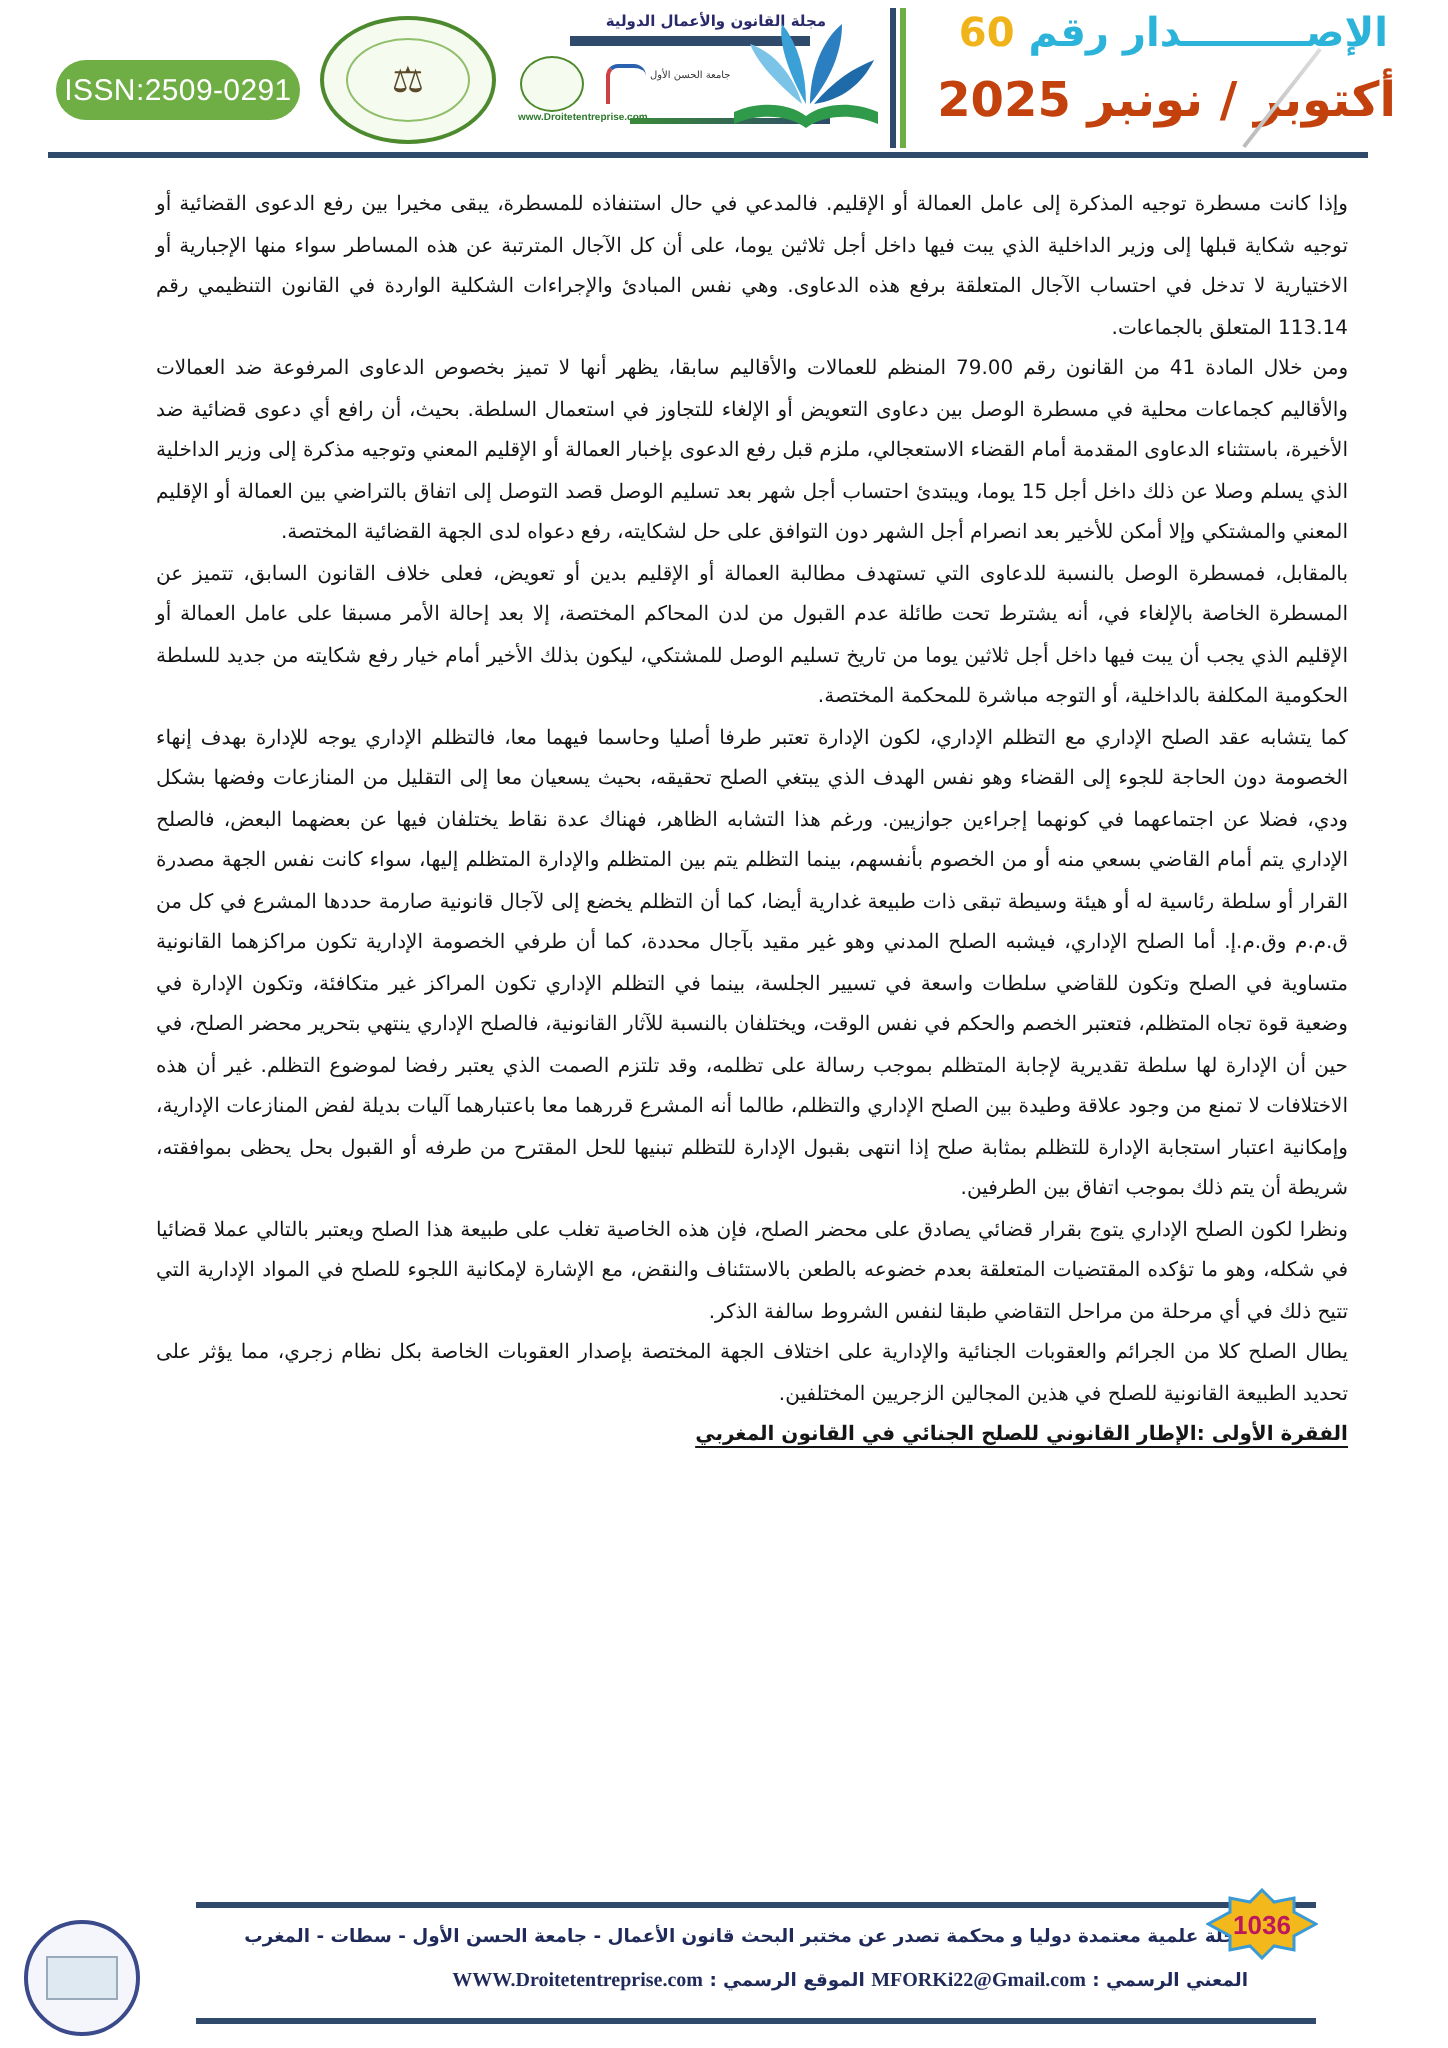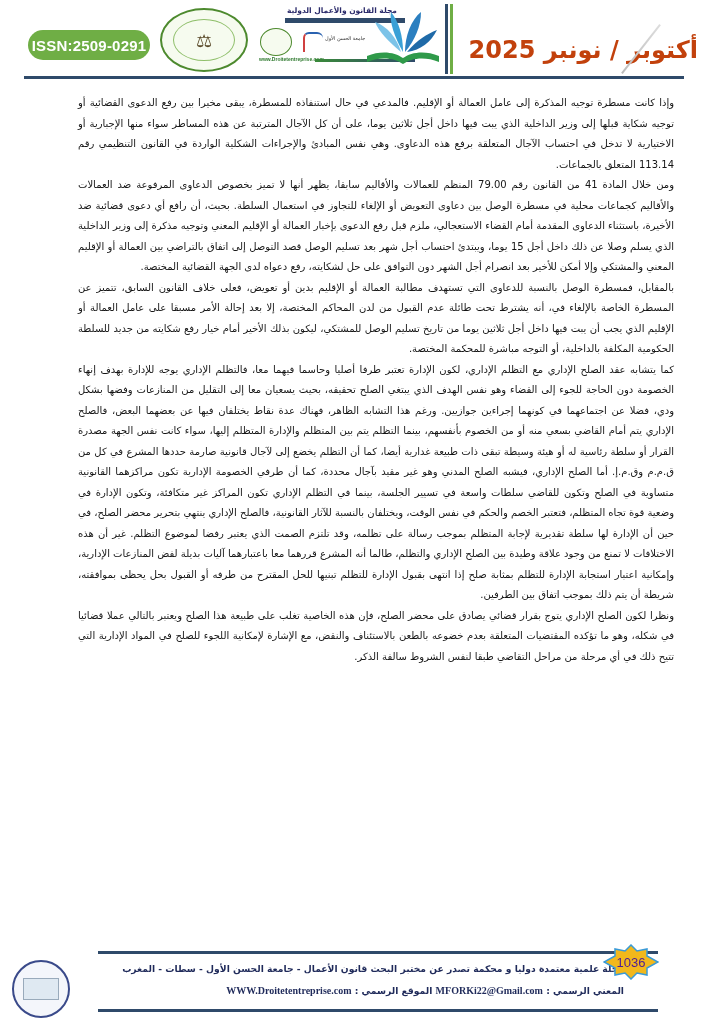--- a/index.html
+++ b/index.html
@@ -5,32 +5,32 @@
   html, body { margin: 0; padding: 0; }
   body {
     width: 724px; height: 1024px; background: #ffffff; position: relative; overflow: hidden;
     font-family: "DejaVu Sans", sans-serif; color: #1a1a1a;
   }
   
   .header { position: absolute; left: 0; top: 0; width: 724px; height: 80px; direction: ltr; }
   .issn {
     position: absolute; left: 28px; top: 30px; width: 122px; height: 30px;
     background: #6fae45; border-radius: 15px; color: #fff;
-    font-family: "Liberation Sans", sans-serif; font-size: 15px; font-weight: bold;
+    font-family: "Liberation Sans", sans-serif; font-size: 15px; font-weight: normal;
     display: flex; align-items: center; justify-content: center; letter-spacing: 0.2px;
   }
   .seal-logo {
     position: absolute; left: 160px; top: 8px; width: 84px; height: 60px;
     border: 2px solid #4d8a2e; border-radius: 50%; background: #f6fbef;
     display: flex; align-items: center; justify-content: center;
   }
   .seal-logo .inner { width: 60px; height: 40px; border: 1px solid #8fbf6a; border-radius: 50%;
     display: flex; align-items: center; justify-content: center; color: #5a4a2a; font-size: 18px; }
   .journal-banner { position: absolute; left: 255px; top: 6px; width: 160px; height: 60px; }
-  .journal-banner .jtitle { position: absolute; right: 18px; top: 0; font-size: 7.5px; color: #2a2a6a; font-weight: bold; direction: rtl; white-space: nowrap; }
+  .journal-banner .jtitle { position: absolute; right: 2px; top: 0; font-size: 7.5px; color: #2a2a6a; font-weight: bold; direction: rtl; white-space: nowrap; }
   .journal-banner .jsub { position: absolute; left: 30px; top: 12px; width: 120px; height: 5px; background: #2f4a6a; }
   .journal-banner .mini-seal { position: absolute; left: 5px; top: 22px; width: 30px; height: 26px; border: 1.5px solid #4d8a2e; border-radius: 50%; background:#f6fbef; }
   .journal-banner .mini-univ { position: absolute; left: 48px; top: 26px; width: 60px; height: 18px; }
   .journal-banner .mini-univ .arch { position:absolute; left:0; top:0; width:18px; height:18px; border-top:2px solid #2a62b0; border-left:2px solid #d04040; border-radius: 6px 6px 0 0; }
   .journal-banner .mini-univ .t { position:absolute; left:22px; top:3px; font-size:5px; color:#333; direction:rtl; white-space:nowrap; }
   .journal-banner .url { position: absolute; left: 4px; top: 50px; font-size: 5px; color: #2f7a2f; font-weight: bold; font-family: "Liberation Sans", sans-serif; }
   .journal-banner .stripe { position:absolute; left:60px; top:53px; width:100px; height:3px; background: linear-gradient(90deg,#3a8a3a,#2f4a6a); }
   .book-logo { position: absolute; left: 365px; top: 8px; width: 76px; height: 60px; }
   .book-logo svg { width: 100%; height: 100%; }
   .vbar { position: absolute; top: 4px; height: 70px; width: 3px; }
@@ -76,21 +76,21 @@
     font-size: 9.2px; font-weight: bold; color: #1f2a5a;
   }
   .footer-line2 .ltr { direction: ltr; unicode-bidi: embed; font-family: "Liberation Serif", serif; font-size: 10px; }
   .page-badge {
     position: absolute; left: 603px; top: 944px; width: 56px; height: 36px;
   }
   .page-badge svg { position: absolute; left: 0; top: 0; width: 56px; height: 36px; }
   .page-badge span {
     position: absolute; left: 0; top: 0; width: 56px; height: 36px;
     display: flex; align-items: center; justify-content: center;
-    font-family: "Liberation Sans", sans-serif; font-weight: normal; font-size: 13px; color: #4c1d95;
+    font-family: "Liberation Sans", sans-serif; font-weight: bold; font-size: 13px; color: #be185d;
   }
 </style>
 </head>
 <body>
 
 <div class="header">
   <div class="issn">ISSN:2509-0291</div>
 
   <div class="seal-logo">
     <div class="inner">⚖</div>
@@ -114,32 +114,38 @@
       <path d="M40 44 C40 28 46 12 56 4 C56 18 50 32 40 44 Z" fill="#2b7fc0"></path>
       <path d="M36 44 C24 34 14 24 10 14 C22 18 32 30 36 44 Z" fill="#7cc3e8"></path>
       <path d="M42 44 C52 32 62 26 72 22 C66 34 56 42 42 44 Z" fill="#1f6aa8"></path>
       <path d="M2 48 C16 42 30 44 38 50 C46 44 60 42 74 48 L74 54 C60 48 46 50 38 56 C30 50 16 48 2 54 Z" fill="#2f9a4a"></path>
     </svg>
   </div>
 
   <div class="vbar a"></div>
   <div class="vbar b"></div>
 
+  <div class="issue-label">
+    <span>الإصـــــــــدار رقم</span>
+    <span class="num">60</span>
+  </div>
   <div class="issue-date">أكتوبر / نونبر 2025</div>
   <div class="diag"></div>
 
   <div class="header-rule"></div>
 </div>
 
 <div class="content" id="content">
     <p>وإذا كانت مسطرة توجيه المذكرة إلى عامل العمالة أو الإقليم. فالمدعي في حال استنفاذه للمسطرة، يبقى مخيرا بين رفع الدعوى القضائية أو توجيه شكاية قبلها إلى وزير الداخلية الذي يبت فيها داخل أجل ثلاثين يوما، على أن كل الآجال المترتبة عن هذه المساطر سواء منها الإجبارية أو الاختيارية لا تدخل في احتساب الآجال المتعلقة برفع هذه الدعاوى. وهي نفس المبادئ والإجراءات الشكلية الواردة في القانون التنظيمي رقم 113.14 المتعلق بالجماعات.</p>
     <p>ومن خلال المادة 41 من القانون رقم 79.00 المنظم للعمالات والأقاليم سابقا، يظهر أنها لا تميز بخصوص الدعاوى المرفوعة ضد العمالات والأقاليم كجماعات محلية في مسطرة الوصل بين دعاوى التعويض أو الإلغاء للتجاوز في استعمال السلطة. بحيث، أن رافع أي دعوى قضائية ضد الأخيرة، باستثناء الدعاوى المقدمة أمام القضاء الاستعجالي، ملزم قبل رفع الدعوى بإخبار العمالة أو الإقليم المعني وتوجيه مذكرة إلى وزير الداخلية الذي يسلم وصلا عن ذلك داخل أجل 15 يوما، ويبتدئ احتساب أجل شهر بعد تسليم الوصل قصد التوصل إلى اتفاق بالتراضي بين العمالة أو الإقليم المعني والمشتكي وإلا أمكن للأخير بعد انصرام أجل الشهر دون التوافق على حل لشكايته، رفع دعواه لدى الجهة القضائية المختصة.</p>
     <p>بالمقابل، فمسطرة الوصل بالنسبة للدعاوى التي تستهدف مطالبة العمالة أو الإقليم بدين أو تعويض، فعلى خلاف القانون السابق، تتميز عن المسطرة الخاصة بالإلغاء في، أنه يشترط تحت طائلة عدم القبول من لدن المحاكم المختصة، إلا بعد إحالة الأمر مسبقا على عامل العمالة أو الإقليم الذي يجب أن يبت فيها داخل أجل ثلاثين يوما من تاريخ تسليم الوصل للمشتكي، ليكون بذلك الأخير أمام خيار رفع شكايته من جديد للسلطة الحكومية المكلفة بالداخلية، أو التوجه مباشرة للمحكمة المختصة.</p>
     <p>كما يتشابه عقد الصلح الإداري مع التظلم الإداري، لكون الإدارة تعتبر طرفا أصليا وحاسما فيهما معا، فالتظلم الإداري يوجه للإدارة بهدف إنهاء الخصومة دون الحاجة للجوء إلى القضاء وهو نفس الهدف الذي يبتغي الصلح تحقيقه، بحيث يسعيان معا إلى التقليل من المنازعات وفضها بشكل ودي، فضلا عن اجتماعهما في كونهما إجراءين جوازيين. ورغم هذا التشابه الظاهر، فهناك عدة نقاط يختلفان فيها عن بعضهما البعض، فالصلح الإداري يتم أمام القاضي بسعي منه أو من الخصوم بأنفسهم، بينما التظلم يتم بين المتظلم والإدارة المتظلم إليها، سواء كانت نفس الجهة مصدرة القرار أو سلطة رئاسية له أو هيئة وسيطة تبقى ذات طبيعة غدارية أيضا، كما أن التظلم يخضع إلى لآجال قانونية صارمة حددها المشرع في كل من ق.م.م وق.م.إ. أما الصلح الإداري، فيشبه الصلح المدني وهو غير مقيد بآجال محددة، كما أن طرفي الخصومة الإدارية تكون مراكزهما القانونية متساوية في الصلح وتكون للقاضي سلطات واسعة في تسيير الجلسة، بينما في التظلم الإداري تكون المراكز غير متكافئة، وتكون الإدارة في وضعية قوة تجاه المتظلم، فتعتبر الخصم والحكم في نفس الوقت، ويختلفان بالنسبة للآثار القانونية، فالصلح الإداري ينتهي بتحرير محضر الصلح، في حين أن الإدارة لها سلطة تقديرية لإجابة المتظلم بموجب رسالة على تظلمه، وقد تلتزم الصمت الذي يعتبر رفضا لموضوع التظلم. غير أن هذه الاختلافات لا تمنع من وجود علاقة وطيدة بين الصلح الإداري والتظلم، طالما أنه المشرع قررهما معا باعتبارهما آليات بديلة لفض المنازعات الإدارية، وإمكانية اعتبار استجابة الإدارة للتظلم بمثابة صلح إذا انتهى بقبول الإدارة للتظلم تبنيها للحل المقترح من طرفه أو القبول بحل يحظى بموافقته، شريطة أن يتم ذلك بموجب اتفاق بين الطرفين.</p>
     <p>ونظرا لكون الصلح الإداري يتوج بقرار قضائي يصادق على محضر الصلح، فإن هذه الخاصية تغلب على طبيعة هذا الصلح ويعتبر بالتالي عملا قضائيا في شكله، وهو ما تؤكده المقتضيات المتعلقة بعدم خضوعه بالطعن بالاستئناف والنقض، مع الإشارة لإمكانية اللجوء للصلح في المواد الإدارية التي تتيح ذلك في أي مرحلة من مراحل التقاضي طبقا لنفس الشروط سالفة الذكر.</p>
+    <p>يطال الصلح كلا من الجرائم والعقوبات الجنائية والإدارية على اختلاف الجهة المختصة بإصدار العقوبات الخاصة بكل نظام زجري، مما يؤثر على تحديد الطبيعة القانونية للصلح في هذين المجالين الزجريين المختلفين.</p>
+    <p class="heading">الفقرة الأولى :الإطار القانوني للصلح الجنائي في القانون المغربي</p>
   </div>
 
 <div class="footer-seal">
   <div class="inner"></div>
 </div>
 <div class="footer-rule top"></div>
 <div class="footer-line1">مجلة علمية معتمدة  دوليا و محكمة تصدر عن مختبر البحث قانون الأعمال - جامعة الحسن الأول - سطات - المغرب</div>
 <div class="footer-line2">
   <span>المعني الرسمي :</span>
   <span class="ltr">MFORKi22@Gmail.com</span>

